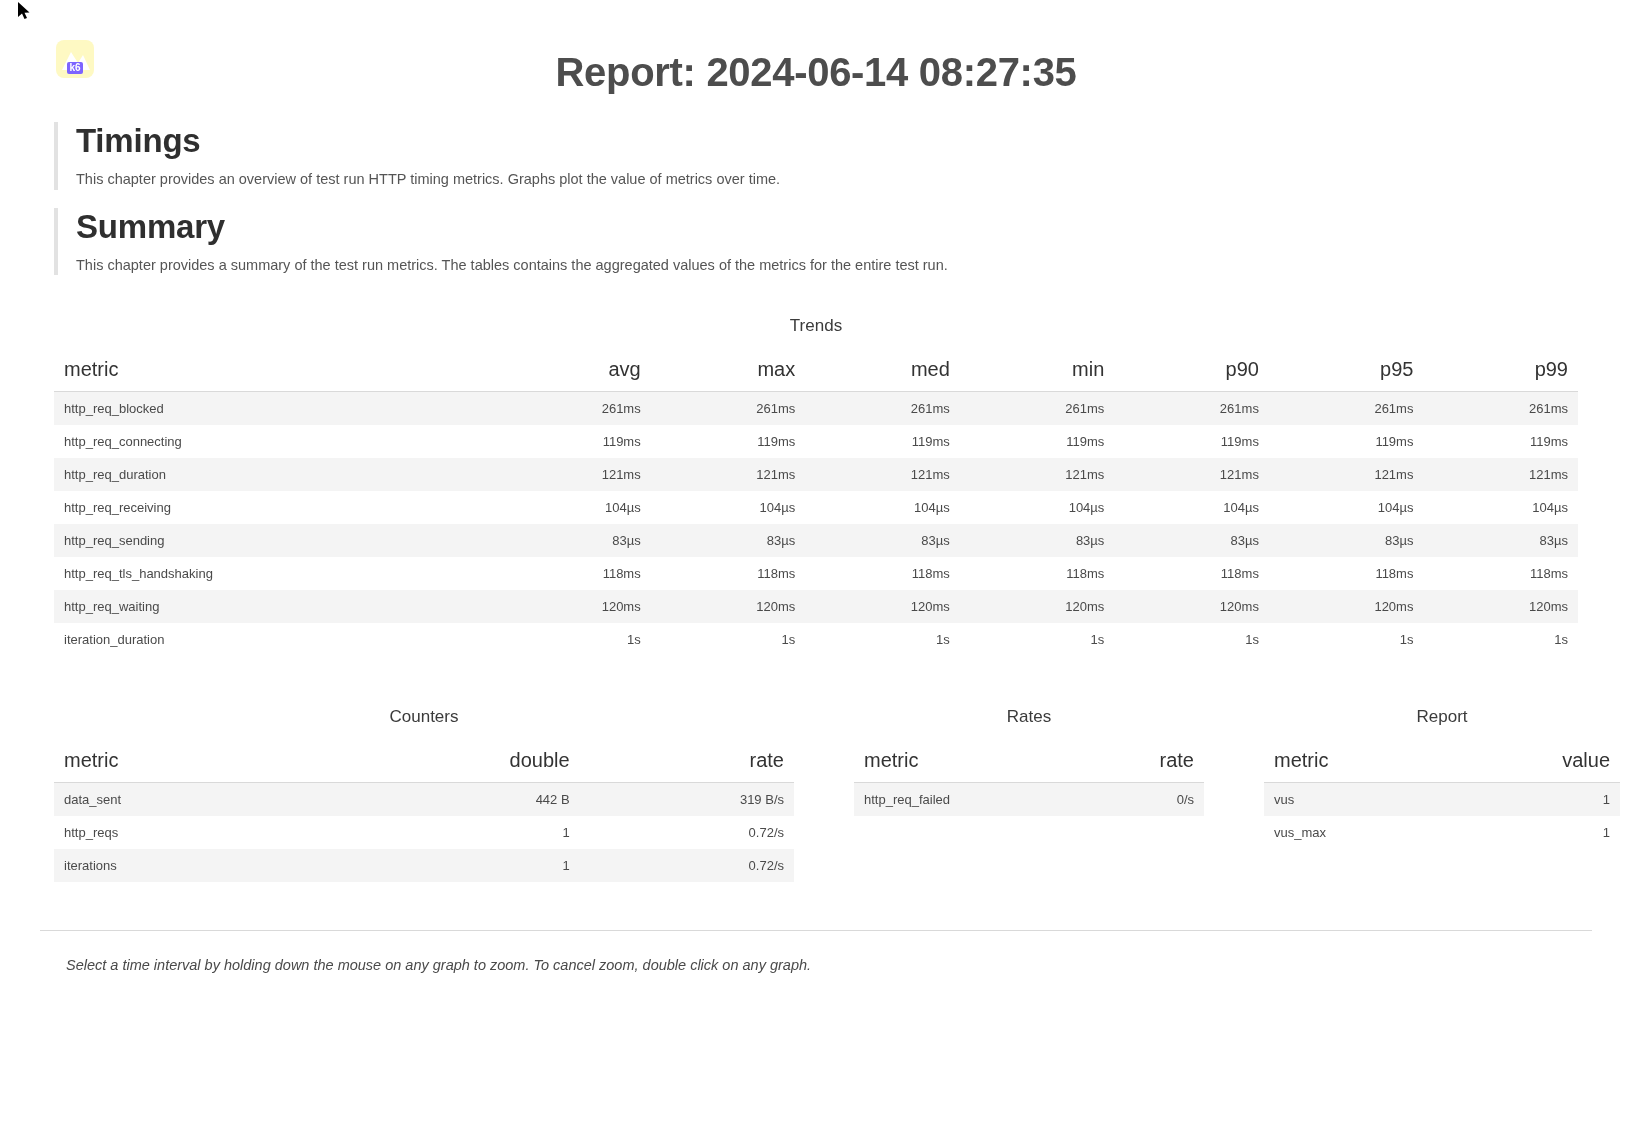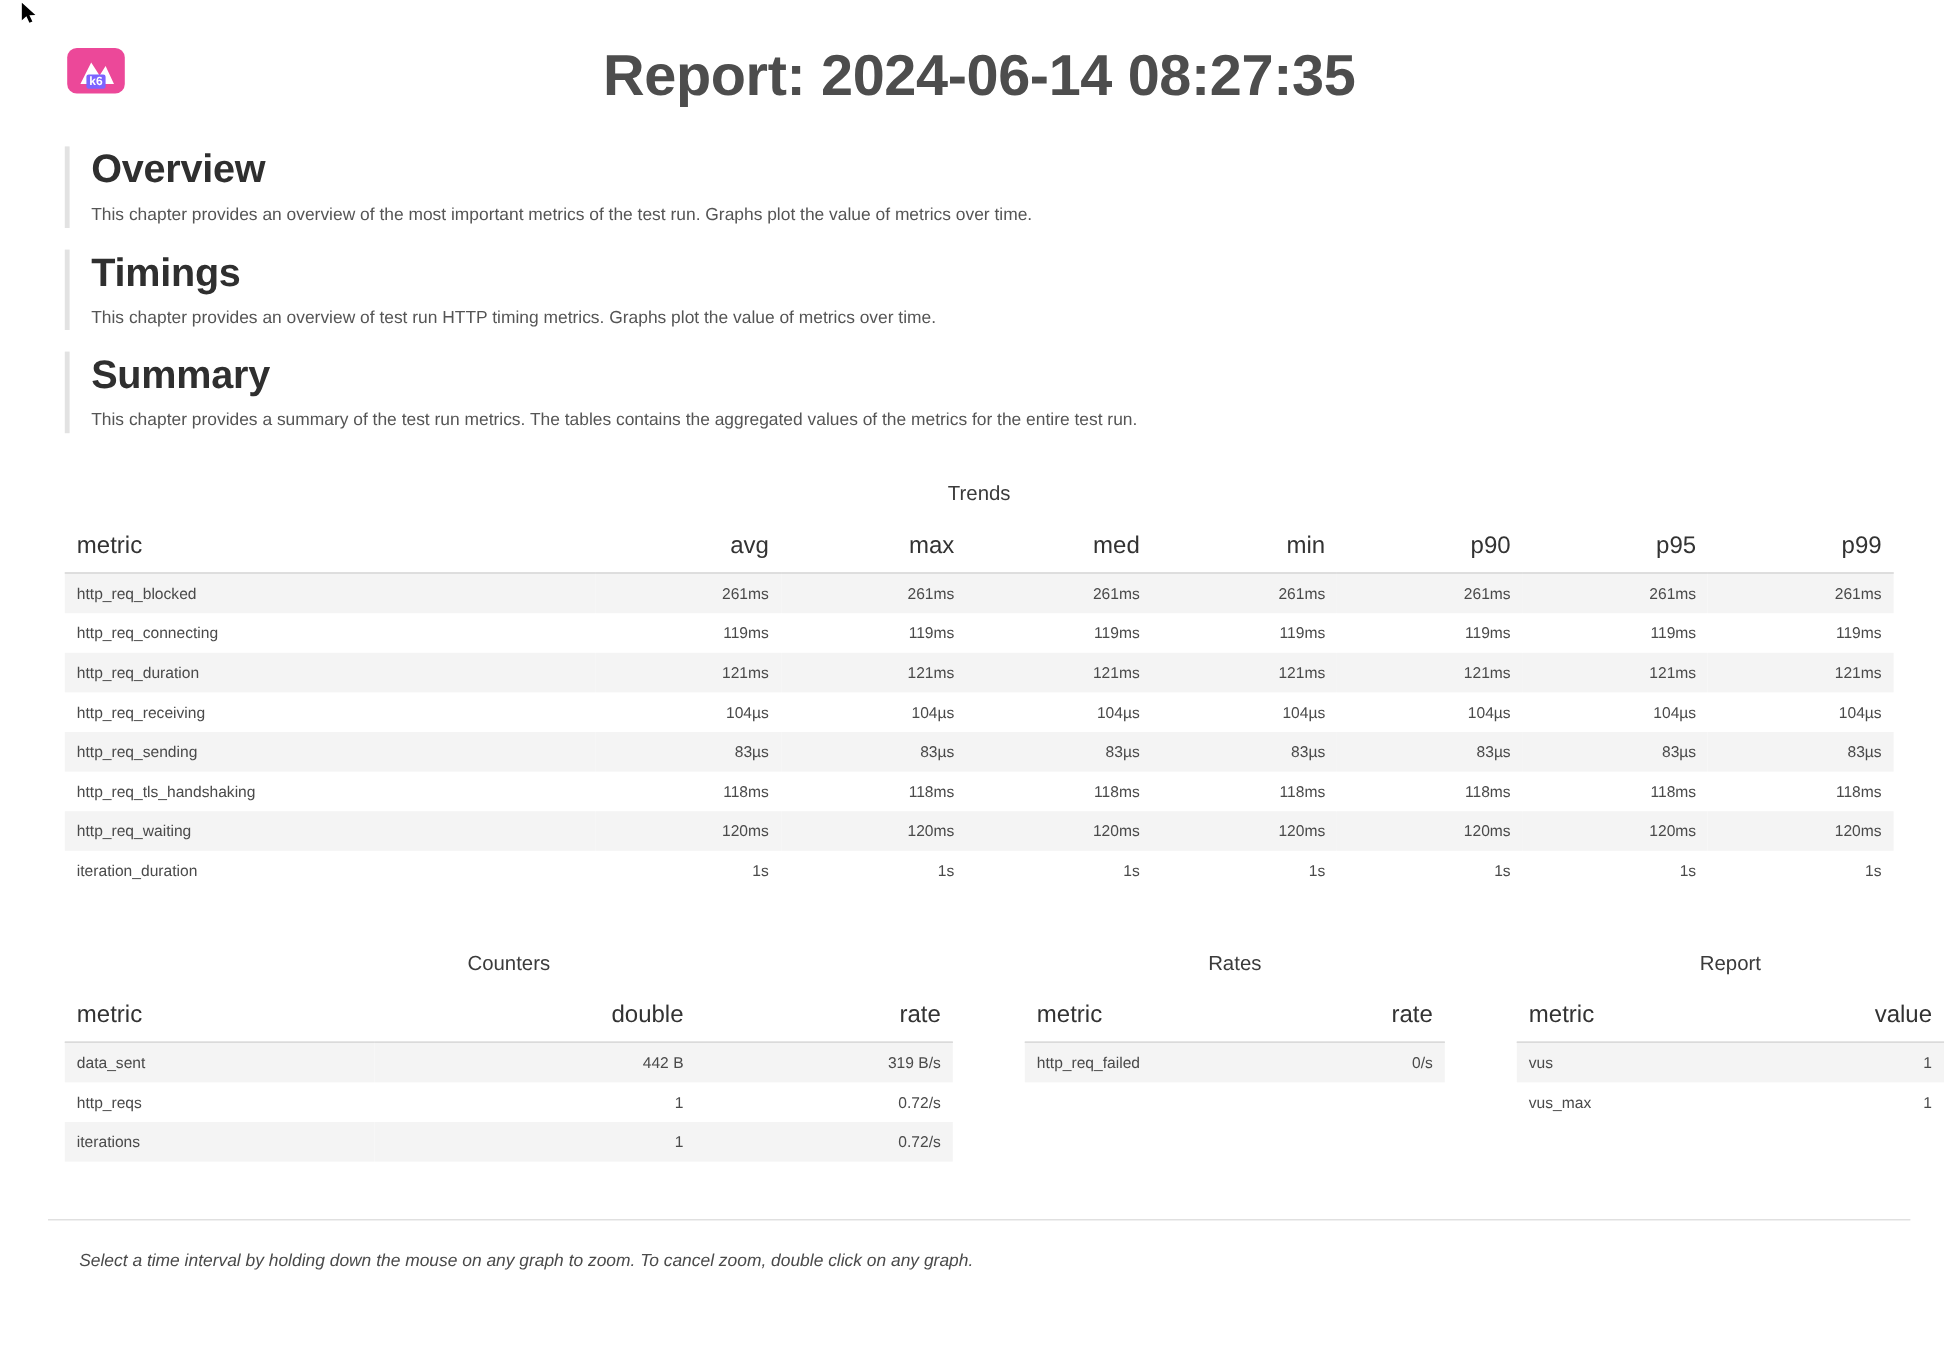--- a/index.html
+++ b/index.html
@@ -23,37 +23,37 @@
 
   
   .header {
     position: relative;
     height: 104px;
   }
   .logo {
     position: absolute;
     left: 16px;
     top: 40px;
-    width: 48px;
+    width: 38px;
     height: 38px;
-    background: #ec4899;
+    background: #fef9c3;
     border-radius: 8px;
     display: flex;
     align-items: flex-end;
     justify-content: center;
     overflow: hidden;
   }
   .logo svg { display: block; }
   .report-title {
     text-align: center;
-    font-size: 48px;
+    font-size: 40px;
     font-weight: bold;
     color: #4d4d4d;
     letter-spacing: -0.3px;
-    padding-top: 36px;
+    padding-top: 50px;
     margin: 0;
   }
 
   
   .chapter {
     border-left: 4px solid #e2e2e2;
     padding-left: 18px;
     margin: 0 0 8px 14px;
   }
   .chapter h2 {
@@ -149,24 +149,20 @@
     <div class="logo">
       <svg width="38" height="38" viewBox="0 0 38 38" aria-hidden="true">
         <polygon points="6,30 15,12 22,23 27,15 34,30" fill="#ffffff"></polygon>
         <rect x="11" y="22" width="16" height="12" rx="2" fill="#7d64ff"></rect>
         <text x="19" y="31" font-family="Liberation Sans, sans-serif" font-size="10" font-weight="bold" fill="#ffffff" text-anchor="middle">k6</text>
       </svg>
     </div>
     <h1 class="report-title">Report: 2024-06-14 08:27:35</h1>
   </div>
 
-  <div class="chapter">
-    <h2>Overview</h2>
-    <p>This chapter provides an overview of the most important metrics of the test run. Graphs plot the value of metrics over time.</p>
-  </div>
 
   <div class="chapter">
     <h2>Timings</h2>
     <p>This chapter provides an overview of test run HTTP timing metrics. Graphs plot the value of metrics over time.</p>
   </div>
 
   <div class="chapter">
     <h2>Summary</h2>
     <p>This chapter provides a summary of the test run metrics. The tables contains the aggregated values of the metrics for the entire test run.</p>
   </div>

